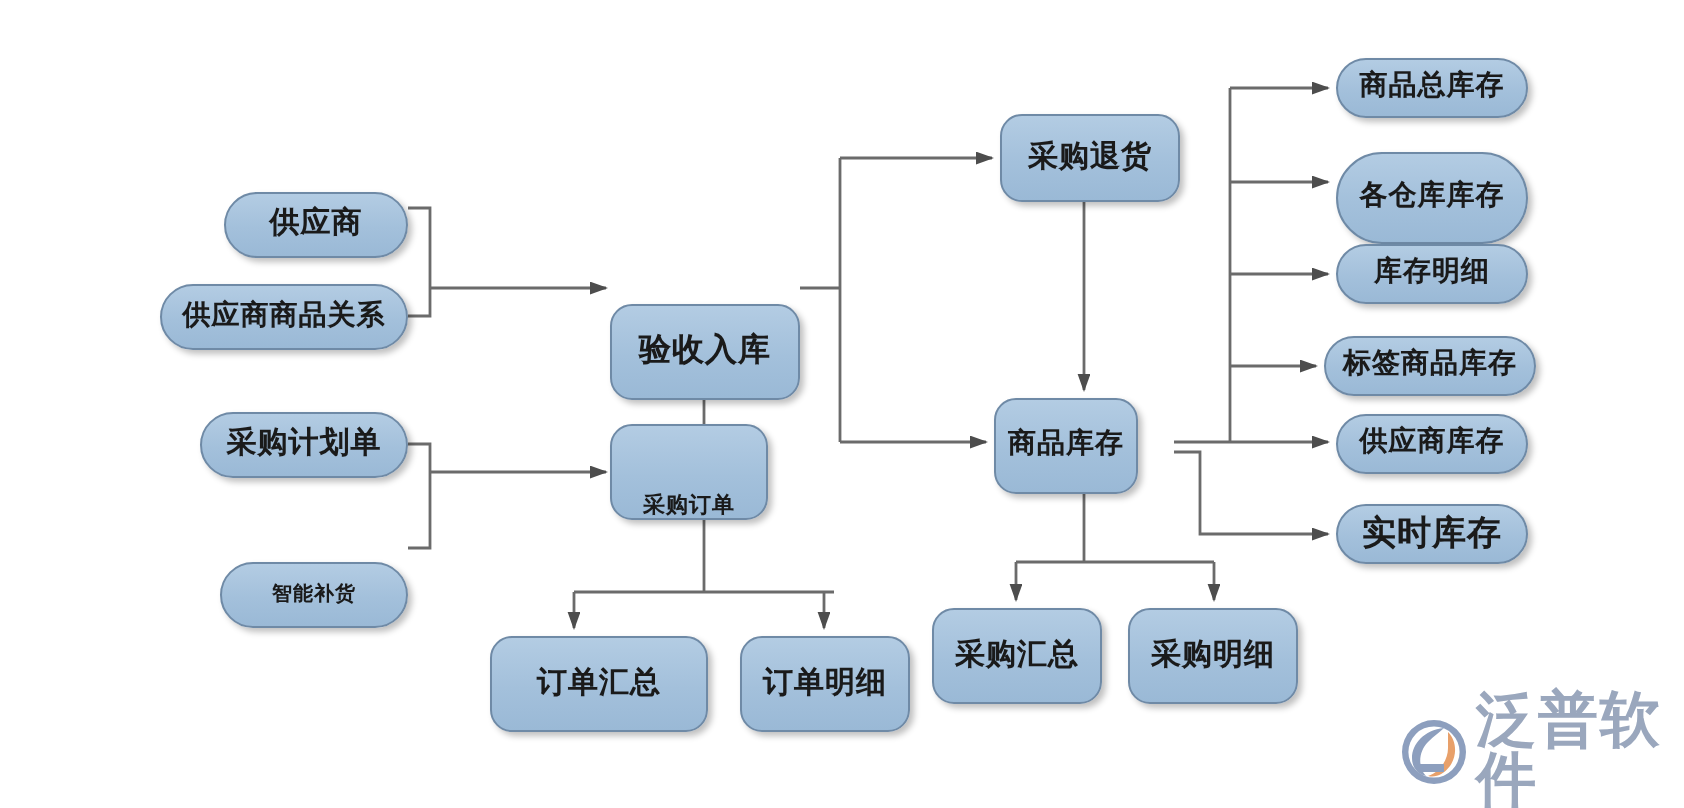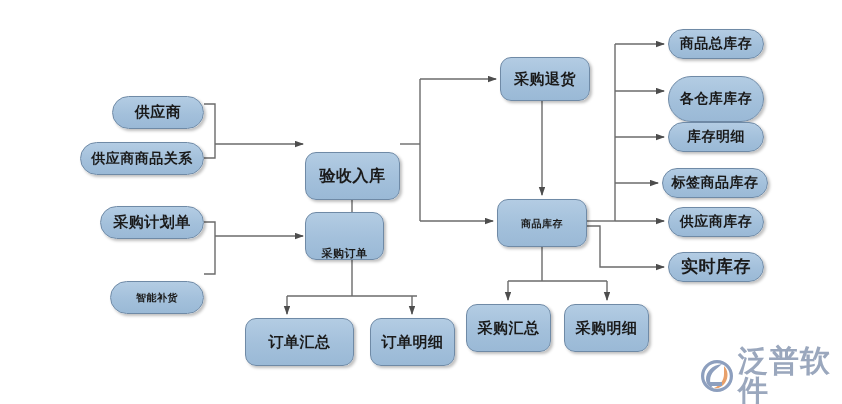--- a/index.html
+++ b/index.html
@@ -150,21 +150,21 @@
       </div>
       <div class="node rect" style="left: 245px; top: 318px; width: 109px; height: 48px; font-size: 15px;">
         <span class="label">订单汇总</span>
       </div>
       <div class="node rect" style="left: 370px; top: 318px; width: 85px; height: 48px; font-size: 15px;">
         <span class="label">订单明细</span>
       </div>
       <div class="node rect" style="left: 500px; top: 57px; width: 90px; height: 44px; font-size: 15px;">
         <span class="label">采购退货</span>
       </div>
-      <div class="node rect" style="left: 497px; top: 199px; width: 90px; height: 48px; font-size: 10px;">
+      <div class="node rect" style="left: 497px; top: 199px; width: 72px; height: 48px; font-size: 14px;">
         <span class="label">商品库存</span>
       </div>
       <div class="node rect" style="left: 466px; top: 304px; width: 85px; height: 48px; font-size: 15px;">
         <span class="label">采购汇总</span>
       </div>
       <div class="node rect" style="left: 564px; top: 304px; width: 85px; height: 48px; font-size: 15px;">
         <span class="label">采购明细</span>
       </div>
       <div class="node rounded" style="left: 668px; top: 29px; width: 96px; height: 30px; font-size: 14px;">
         <span class="label">商品总库存</span>

